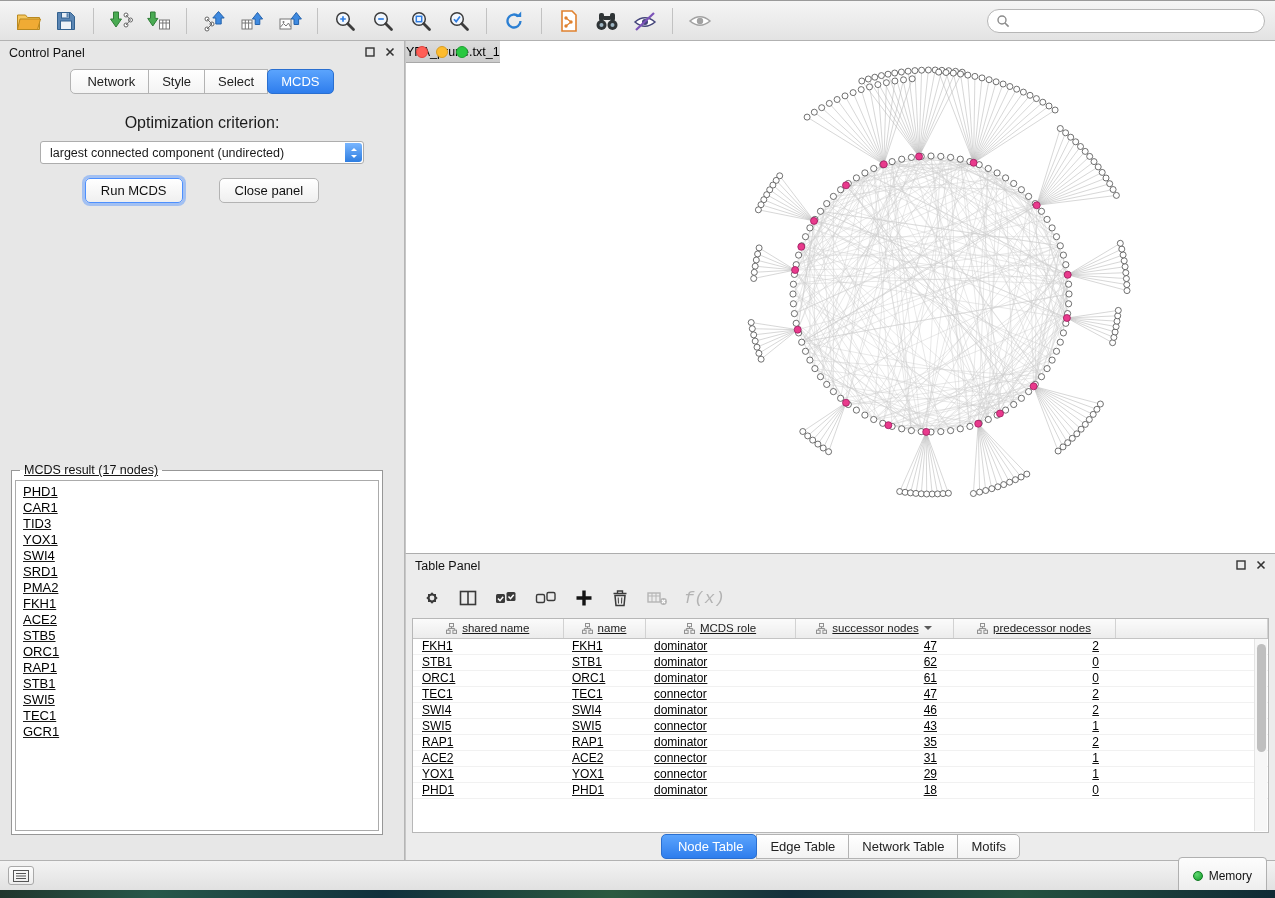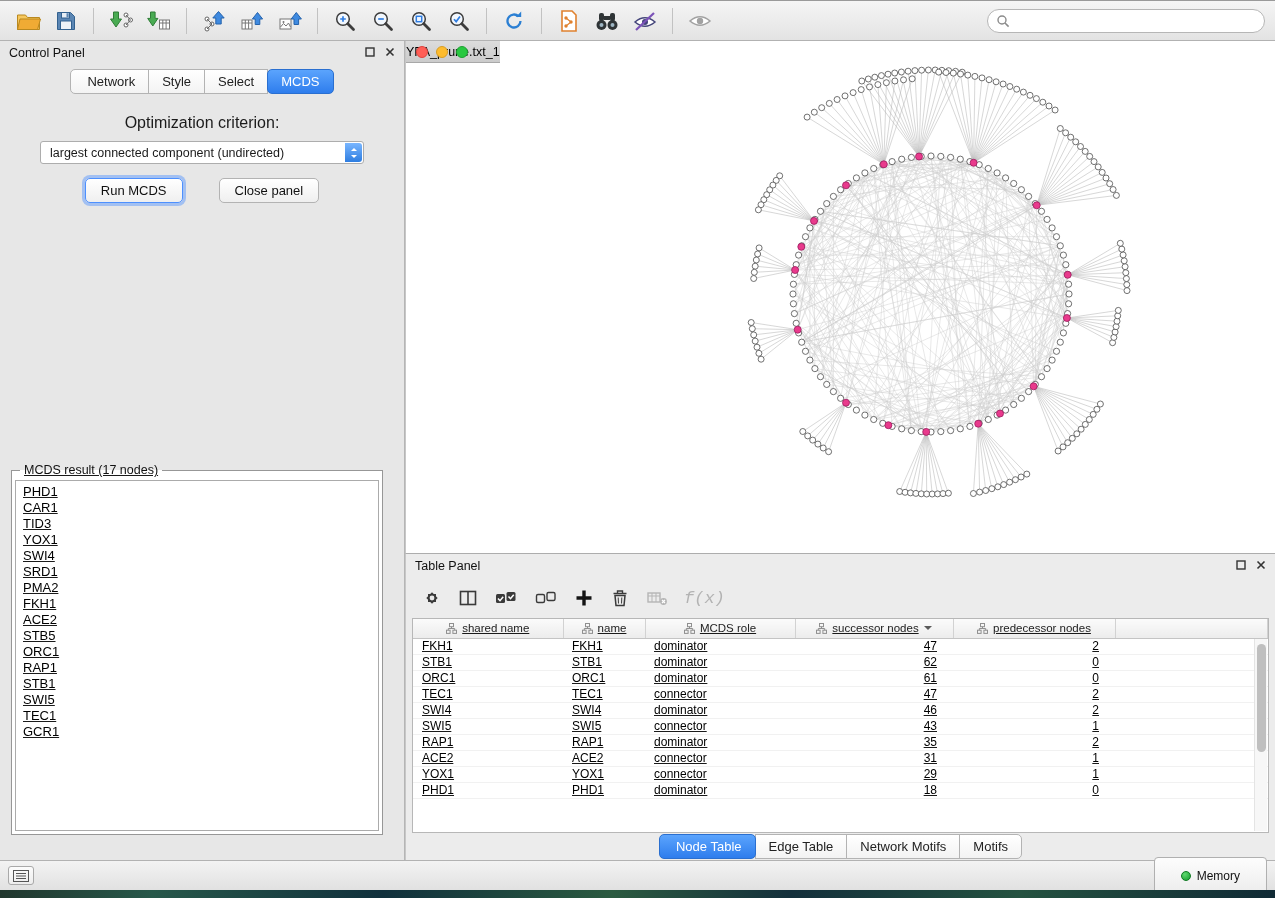--- a/index.html
+++ b/index.html
@@ -75,21 +75,21 @@
   table.node-table td.num { text-align:right; padding-right:16px; }
   .vscroll { position:absolute; top:20px; right:1px; bottom:1px; width:13px; background:#f7f7f7; border-left:1px solid #e4e4e4; }
   .vscroll .thumb { position:absolute; top:5px; left:2px; width:9px; height:108px; border-radius:5px; background:#bfbfbf; }
   .tp-tabs { height:27px; flex:0 0 27px; display:flex; align-items:center; justify-content:center; }
 
   
   .status-bar { height:30px; flex:0 0 30px; display:flex; align-items:center; padding:0 8px;
                 background:linear-gradient(#f3f3f3,#e1e1e1); border-top:1px solid #b2b2b2; }
   .status-left-btn { width:26px; height:19px; display:flex; align-items:center; justify-content:center;
                 background:linear-gradient(#fcfcfc,#ededed); border:1px solid #a9a9a9; border-radius:3px; }
-  .memory-btn { margin-left:auto; display:flex; align-items:center; gap:6px; padding:2px 26px; height:38px;
+  .memory-btn { margin-left:auto; display:flex; align-items:center; gap:6px; padding:2px 14px; height:38px;
                 background:linear-gradient(#fdfdfd,#ececec); border:1px solid #b0b0b0; border-radius:4px; font-size:12px; color:#111; }
   .memory-dot { width:10px; height:10px; border-radius:50%; background:radial-gradient(circle at 35% 30%, #5fd96f, #149a2c); border:1px solid #0d7a20; }
   .desktop-strip { height:8px; flex:0 0 8px;
       background:linear-gradient(90deg,#20362d 0%,#27584a 12%,#10303c 30%,#2b5a40 48%,#132f3b 62%,#245240 80%,#102a35 100%); }
 </style>
 </head>
 <body>
 
 <div class="app">
 
@@ -1210,21 +1210,21 @@
                 </tr>
               </tbody>
           </table>
           <div class="vscroll">
               <div class="thumb"></div>
             </div>
         </div>
         <div class="tp-tabs">
           <div class="seg-tab active">Node Table</div>
           <div class="seg-tab">Edge Table</div>
-          <div class="seg-tab">Network Motifs</div>
+          <div class="seg-tab">Network Table</div>
           <div class="seg-tab">Motifs</div>
         </div>
       </div>
     </div>
   </div>
 
   <div class="status-bar">
     <div class="status-left-btn">
       <svg width="16" height="12" viewBox="0 0 16 12">
           <rect x="0.5" y="0.5" width="15" height="11" fill="none" stroke="#555"></rect>

